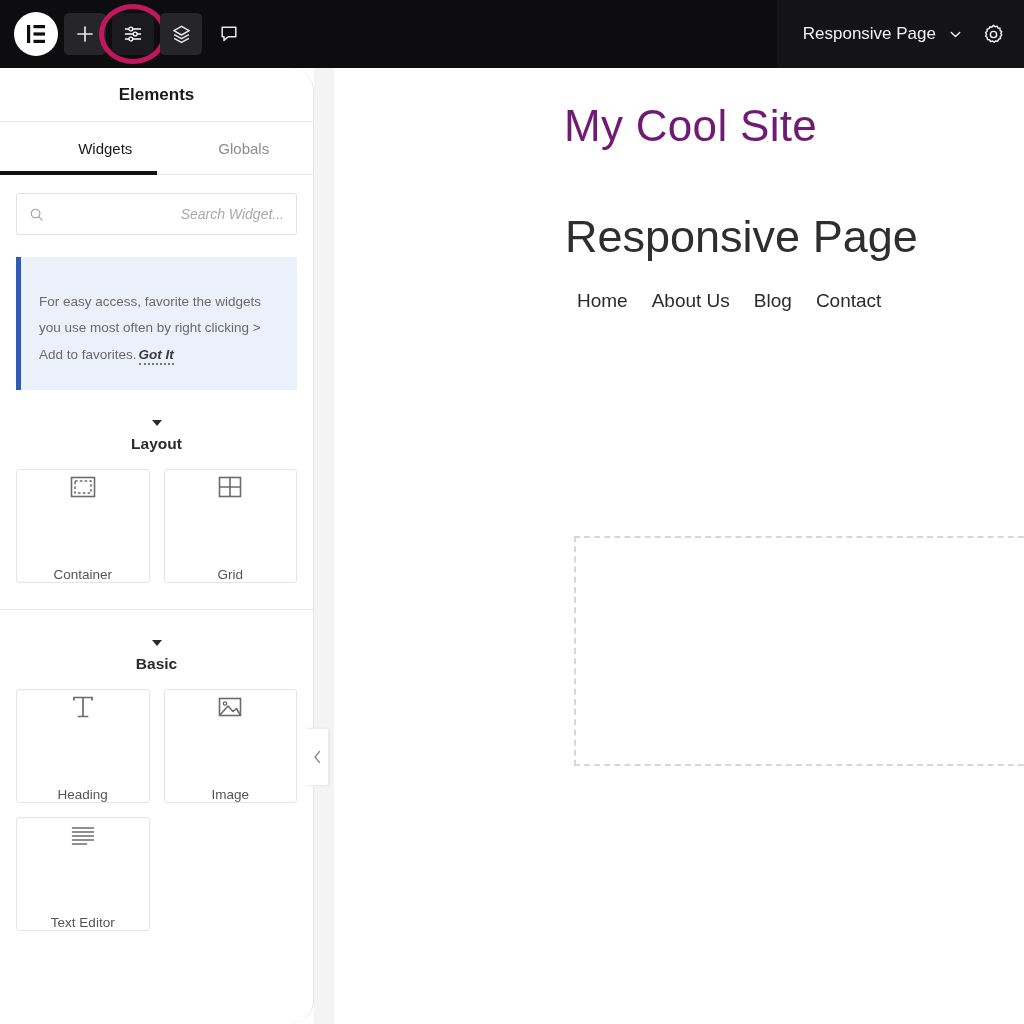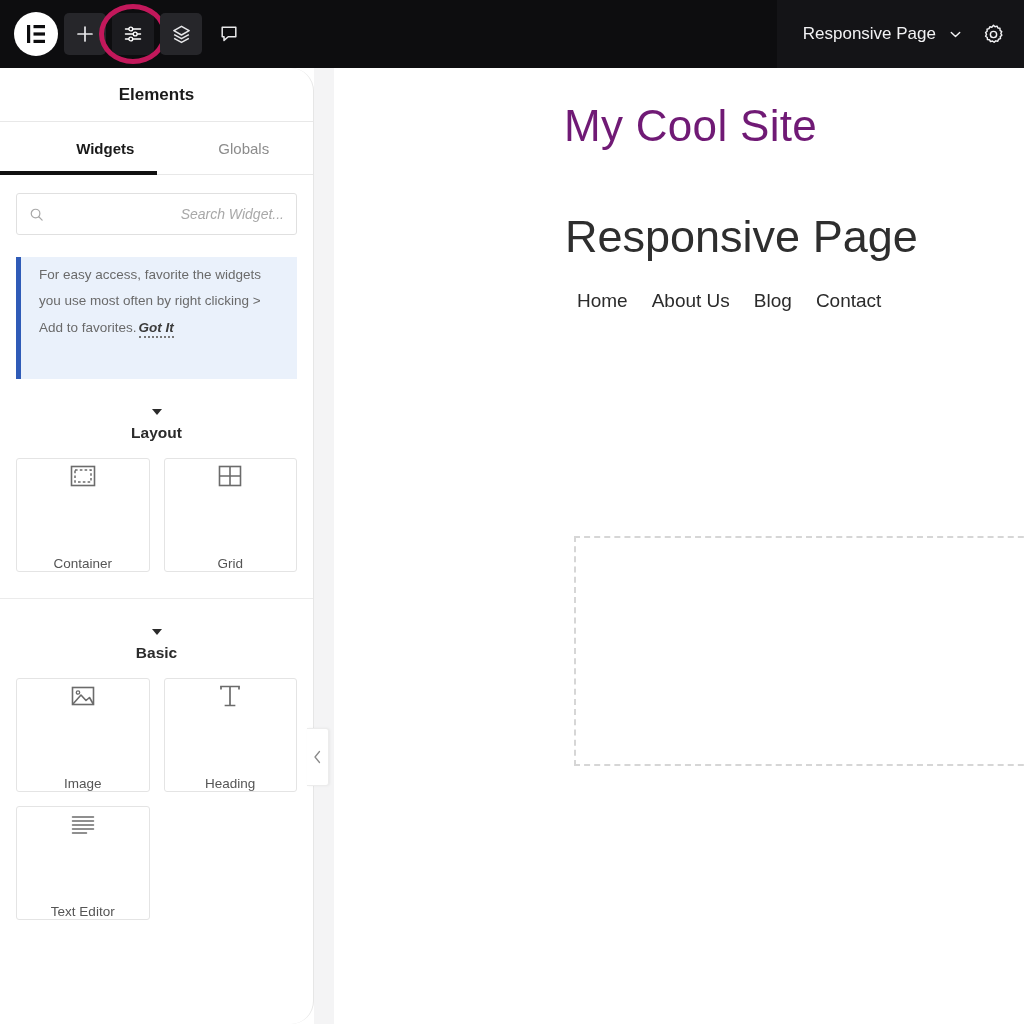--- a/index.html
+++ b/index.html
@@ -105,21 +105,21 @@
   }
   .panel-tab {
     flex: 1;
     display: flex; align-items: center; justify-content: center;
     font-size: 15px;
     color: #8c8c8c;
     cursor: pointer;
   }
   .panel-tab.active {
     color: #1a1a1a;
-    font-weight: 700;
+    font-weight: 400;
     margin-left: 36px;
   }
   .panel-tab.active::after {
     content: "";
     position: absolute;
     left: 0; bottom: -1px;
     width: 157px; height: 4px;
     background: #111111;
   }
 
@@ -148,21 +148,21 @@
     flex: 1;
     background: transparent;
     text-align: right;
   }
   .search-box input::placeholder { color: #a8a8a8; font-style: italic; }
 
   .notice {
     margin: 22px 16px 0 16px;
     background: #eaf1fb;
     border-left: 5px solid #2f5bb7;
-    padding: 5px 20px 22px 18px;
+    padding: 32px 20px 22px 18px;
     min-height: 122px;
   }
   .notice-text {
     font-size: 13.5px;
     line-height: 1.95;
     color: #6a6a6a;
   }
   .got-it {
     font-weight: 700;
     font-style: italic;
@@ -435,37 +435,37 @@
 
       <div class="section">
         <div class="section-head">
           <span class="caret"></span>
           <span>Basic</span>
         </div>
         <div class="widget-grid">
 
           <div class="widget-card">
             <span class="wicon">
+              <svg width="30" height="32" viewBox="0 0 30 32">
+                <path d="M6 6.5h18M15 6.5v19M10.5 25.5h9" fill="none" stroke="#6b6b6b" stroke-width="1.7" stroke-linecap="square"></path>
+                <path d="M6 6.5v3M24 6.5v3" stroke="#6b6b6b" stroke-width="1.7"></path>
+              </svg>
+            </span>
+            <span class="wlabel">Heading</span>
+          </div>
+
+          <div class="widget-card">
+            <span class="wicon">
               <svg width="30" height="30" viewBox="0 0 30 30">
                 <rect x="4.5" y="6.5" width="21" height="17" fill="none" stroke="#6b6b6b" stroke-width="1.6"></rect>
                 <circle cx="10" cy="11.5" r="1.7" fill="none" stroke="#6b6b6b" stroke-width="1.3"></circle>
                 <path d="M4.5 23.5 13 14l5 5.5 3.5-3 4 7" fill="none" stroke="#6b6b6b" stroke-width="1.6" stroke-linejoin="round"></path>
               </svg>
             </span>
             <span class="wlabel">Image</span>
-          </div>
-
-          <div class="widget-card">
-            <span class="wicon">
-              <svg width="30" height="32" viewBox="0 0 30 32">
-                <path d="M6 6.5h18M15 6.5v19M10.5 25.5h9" fill="none" stroke="#6b6b6b" stroke-width="1.7" stroke-linecap="square"></path>
-                <path d="M6 6.5v3M24 6.5v3" stroke="#6b6b6b" stroke-width="1.7"></path>
-              </svg>
-            </span>
-            <span class="wlabel">Heading</span>
           </div>
 
           <div class="widget-card">
             <span class="wicon">
               <svg width="30" height="30" viewBox="0 0 30 30">
                 <g stroke="#6b6b6b" stroke-width="1.5" stroke-linecap="round">
                   <path d="M4.5 8h21"></path>
                   <path d="M4.5 12h21"></path>
                   <path d="M4.5 16h21"></path>
                   <path d="M4.5 20h21"></path>

